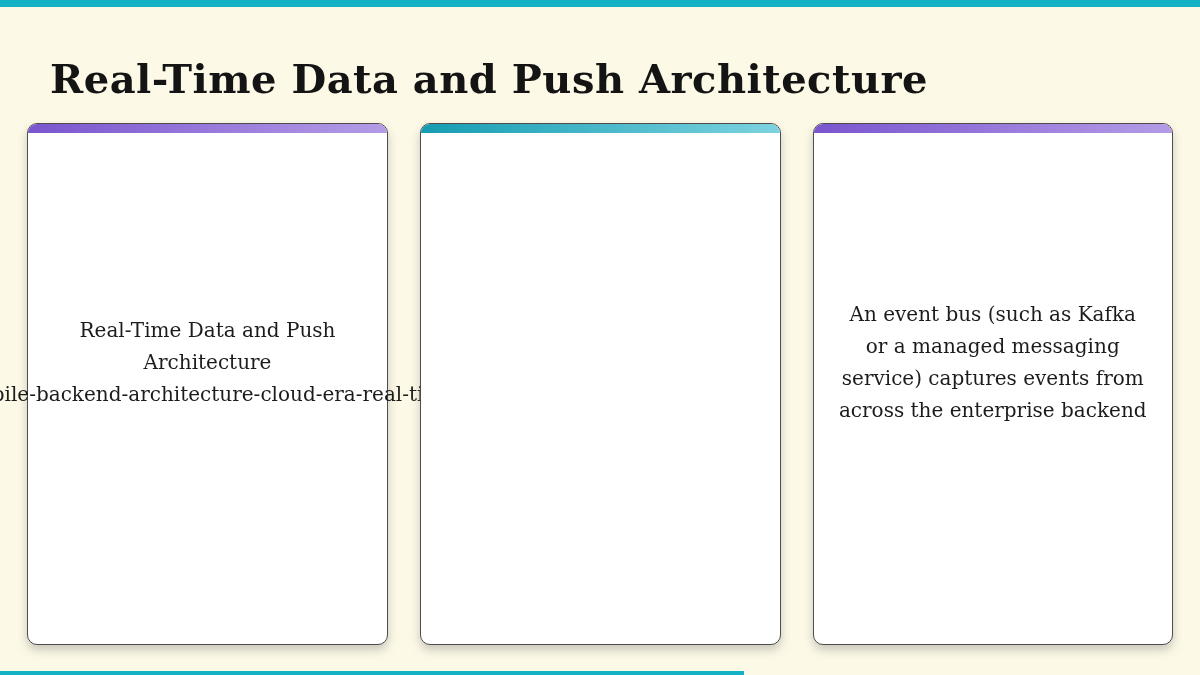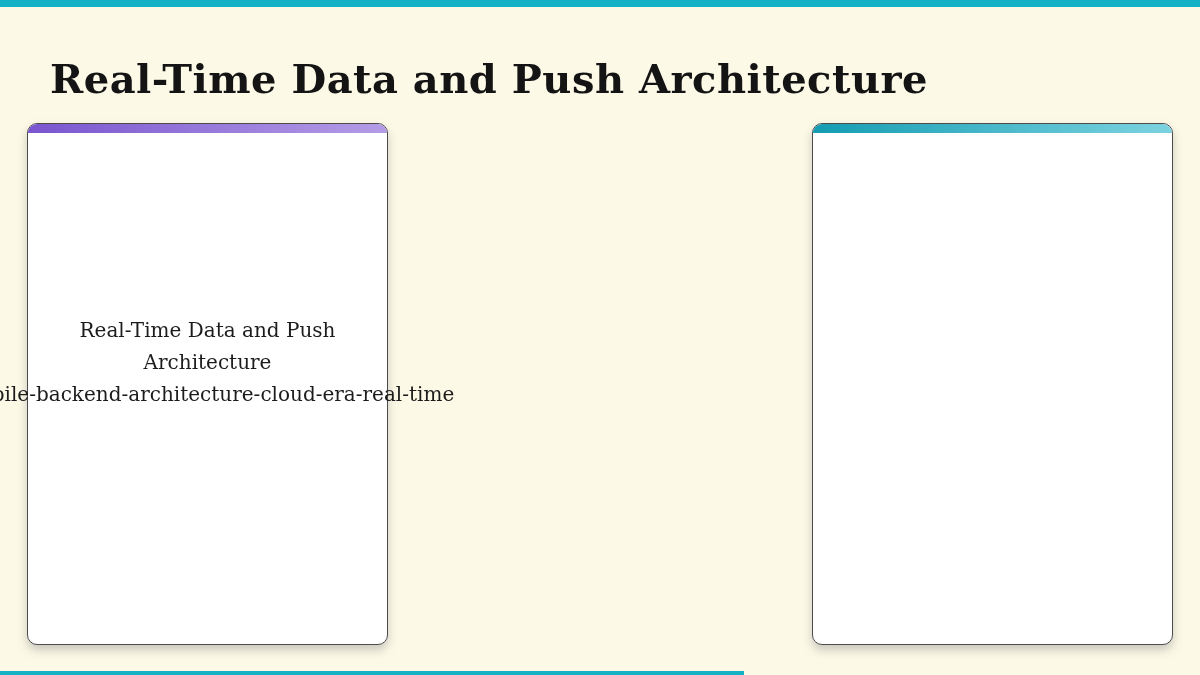--- a/index.html
+++ b/index.html
@@ -97,16 +97,20 @@
   <div class="card under">
     <div class="accent-strip" style="background: linear-gradient(90deg, rgb(122, 85, 207), rgb(180, 156, 230));"></div>
     <div class="card-text">Real-Time Data and Push Architecture</div>
     <div class="card-slug">mobile-backend-architecture-cloud-era-real-time</div>
   </div>
 
   <div class="card over">
     <div class="accent-strip" style="background: linear-gradient(90deg, rgb(20, 156, 178), rgb(125, 211, 224));"></div>
   </div>
 
+  <div class="card over">
+    <div class="accent-strip" style="background: linear-gradient(90deg, rgb(122, 85, 207), rgb(180, 156, 230));"></div>
+    <div class="card-text">An event bus (such as Kafka or a managed messaging service) captures events from across the enterprise backend</div>
+  </div>
 
 </div>
 
 <div class="progress-bar" style="width: 62%; background: rgb(20, 178, 196);"></div>
 
 </body></html>

